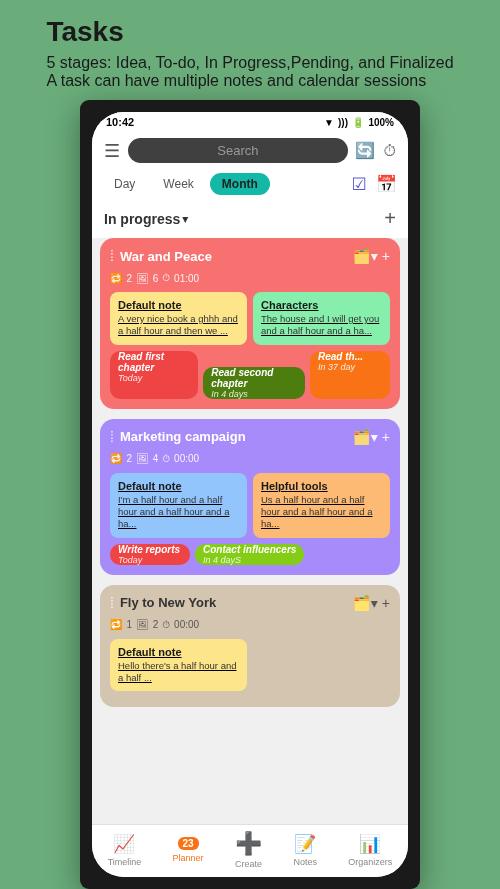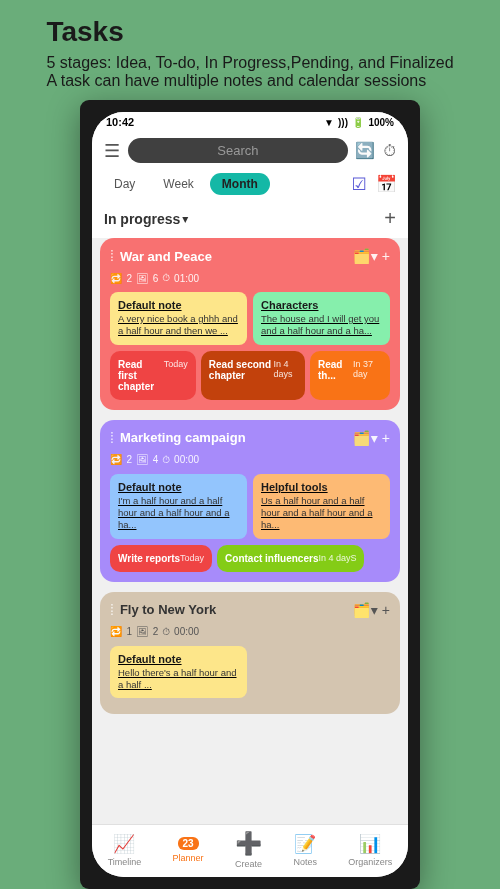--- a/index.html
+++ b/index.html
@@ -174,27 +174,28 @@
 
     
     .sessions-row {
       display: flex;
       gap: 5px;
       flex-wrap: nowrap;
       overflow: hidden;
     }
     .session-chip {
       border-radius: 10px;
-      padding: 8px 8px;
-      display: flex;
-      flex-direction: row;
+      padding: 0 8px;
+      display: flex;
+      flex-direction: column;
       min-width: 80px;
+      font-style: italic;
     }
     .chip-red { background: #ef4444; }
-    .chip-green { background: #c2410c; }
+    .chip-green { background: #4d7c0f; margin-top: 16px; }
     .chip-orange { background: #f97316; }
     .chip-lime { background: #84cc16; }
 
     .chip-label { font-size: 10px; font-weight: 600; color: #fff; }
     .chip-sub { font-size: 9px; color: rgba(255,255,255,0.85); }
 
     
     .bottom-nav {
       background: #fff;
       display: flex;

